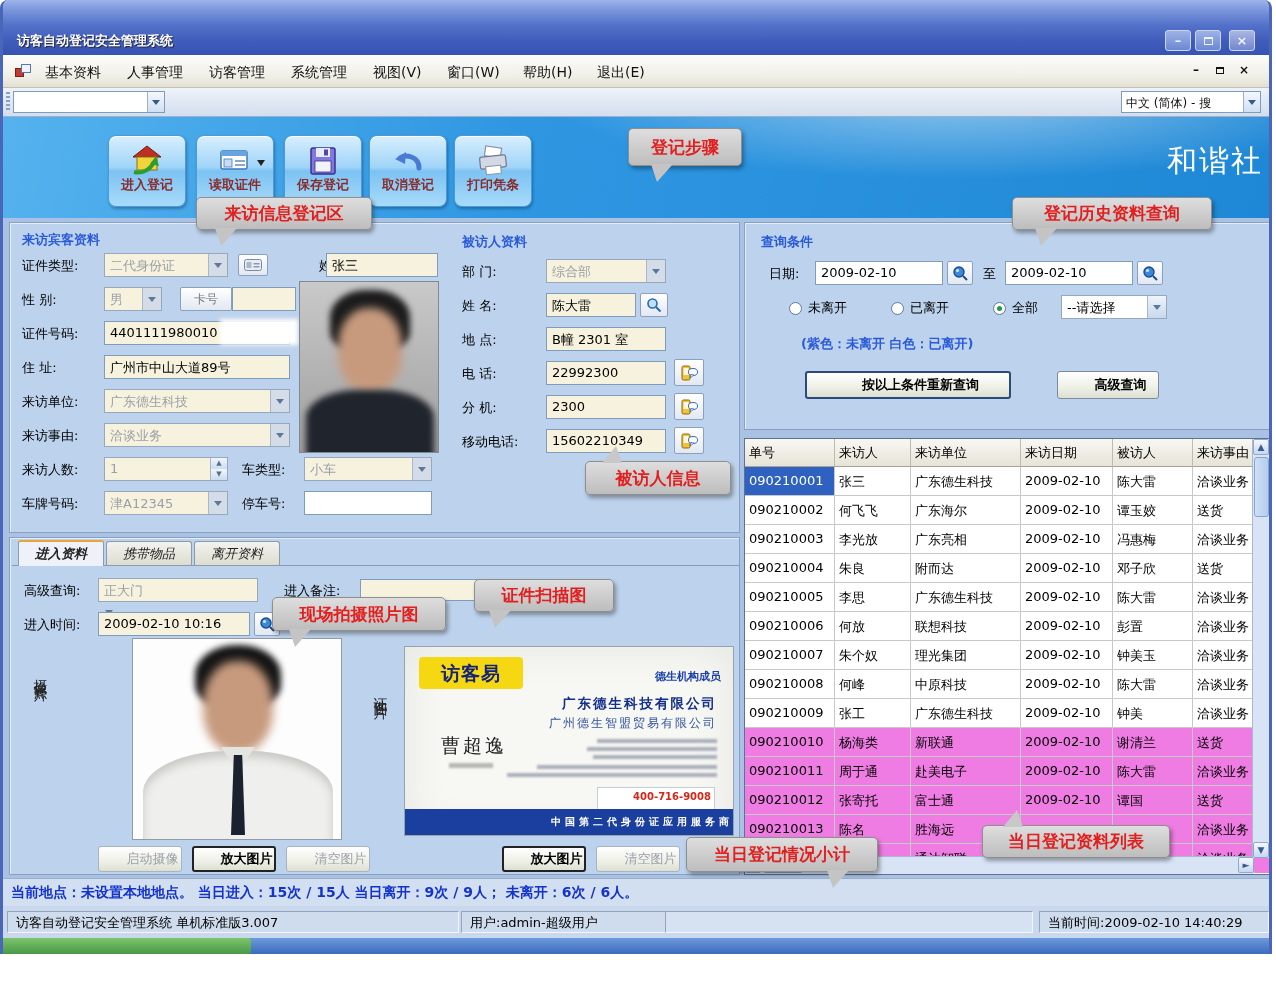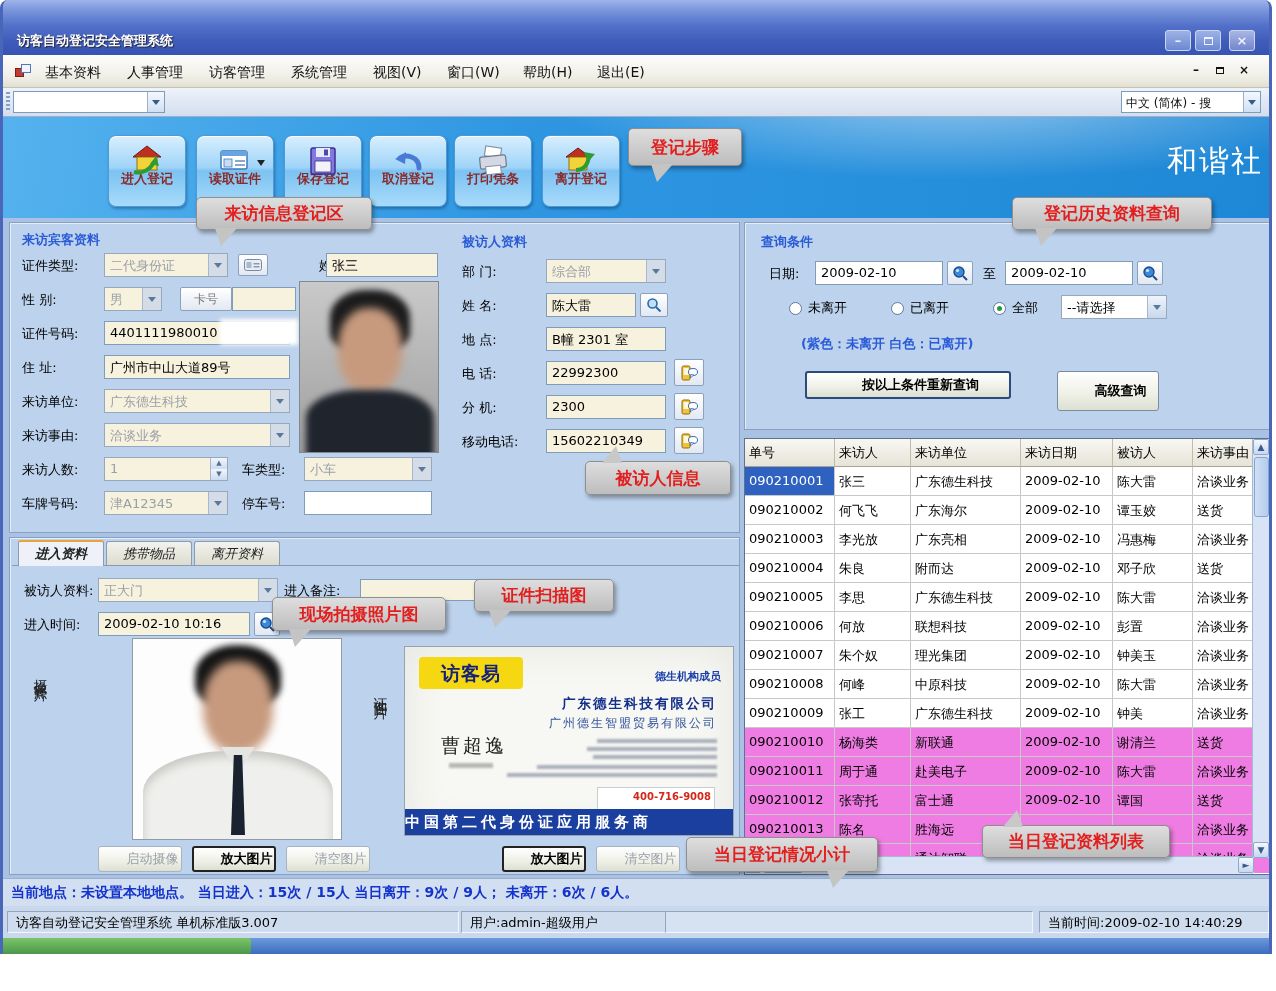--- a/index.html
+++ b/index.html
@@ -46,21 +46,21 @@
 
   
   .banner { position:absolute; left:0; top:117px; width:100%; height:101px;
     background:linear-gradient(100deg,#55b2ee 0%,#2f97e2 40%,#1f88d6 100%); overflow:hidden; }
   .banner::before { content:""; position:absolute; left:40%; top:-120px; width:900px; height:190px; border-radius:50%;
     background:radial-gradient(ellipse, rgba(255,255,255,.5), rgba(255,255,255,0) 65%); }
   .brand { position:absolute; right:6px; top:24px; color:#fff; font-size:30px; letter-spacing:2px; }
   .bbtn { position:absolute; top:18px; width:78px; height:72px; border-radius:8px;
     background:linear-gradient(#d8effe 0%,#9fd4f8 45%,#7cc2f2 50%,#a8dbfa 100%);
     border:1px solid #4d9ad4; box-shadow:inset 0 1px 0 #fff, 1px 2px 3px rgba(0,30,70,.35);
-    display:flex; flex-direction:column; align-items:center; justify-content:flex-end; padding-bottom:18px; }
+    display:flex; flex-direction:column; align-items:center; justify-content:flex-end; padding-bottom:12px; }
   .bbtn .lbl { font-size:13px; font-weight:bold; color:#8a2b2b; }
   .bbtn svg { position:absolute; top:8px; }
   .bb0{left:105px;} .bb1{left:193px;} .bb2{left:281px;} .bb3{left:366px;} .bb4{left:451px;} .bb5{left:539px;}
   .dd-mini { position:absolute; right:8px; top:24px; border-left:4px solid transparent; border-right:4px solid transparent; border-top:6px solid #222; }
 
   
   .main { position:absolute; left:0; top:218px; width:100%; height:660px; background:#a9c2e3; }
   .panel { position:absolute; background:#bdd2ec; border:1px solid #8aa0c0; box-shadow:inset 1px 1px 0 #e4eefb; }
   .p-left { left:6px; top:4px; width:731px; height:311px; }
   .p-query { left:741px; top:4px; width:527px; height:208px; }
@@ -137,22 +137,22 @@
   .card .logo { position:absolute; left:14px; top:10px; width:104px; height:32px; background:#f5d812; border-radius:4px;
     color:#15227a; font-weight:bold; font-size:19px; text-align:center; line-height:32px; letter-spacing:1px; }
   .card .member { position:absolute; right:12px; top:22px; color:#1a3faa; font-size:11px; font-weight:bold; }
   .card .co1 { position:absolute; right:16px; top:48px; color:#14308c; font-size:13.5px; font-weight:bold; letter-spacing:2px; }
   .card .co2 { position:absolute; right:16px; top:68px; color:#33549e; font-size:12px; letter-spacing:2px; }
   .card .person { position:absolute; left:36px; top:86px; color:#222; font-size:19px; font-family:"DejaVu Serif",serif; letter-spacing:3px; }
   .card .person-sub { position:absolute; left:44px; top:116px; width:44px; height:5px; background:#b8b8b4; filter:blur(1px); }
   .card .tline { position:absolute; right:16px; height:4px; background:#aab0bc; filter:blur(1px); }
   .card .hotbox { position:absolute; right:18px; top:140px; width:118px; height:24px; background:#fff; border:1px solid #c8ccd4; }
   .card .hot { position:absolute; right:22px; top:144px; color:#d42718; font-size:10px; font-weight:bold; }
-  .card .footer { position:absolute; left:0; bottom:0; width:100%; height:26px; background:#1b3f9e; color:#fff; font-size:15px;
-    font-weight:bold; text-align:left; line-height:26px; letter-spacing:4px; }
+  .card .footer { position:absolute; left:0; bottom:0; width:100%; height:26px; background:#1b3f9e; color:#fff; font-size:10px;
+    font-weight:bold; text-align:right; line-height:26px; letter-spacing:4px; }
   .card .corner { position:absolute; right:-14px; bottom:0px; width:60px; height:26px; background:#f0c419; transform:skewX(-35deg); }
 
   
   .summaryline { position:absolute; left:0; top:878px; width:100%; height:28px; background:#d2dff1; border-top:1px solid #9cb0cc;
     color:#1433cc; font-weight:bold; font-size:14px; padding:5px 13px 0 8px; }
   .statusbar { position:absolute; left:0; top:906px; width:100%; height:32px; background:#c9d8ec; }
   .seg { position:absolute; top:5px; height:22px; border:1px solid; border-color:#93a4bc #f2f7ff #f2f7ff #93a4bc; background:#cfdcEE;
     font-size:13px; color:#000; padding:2px 8px; white-space:nowrap; overflow:hidden; }
   .bottomedge { position:absolute; left:0; top:938px; width:100%; height:16px; background:linear-gradient(#6d9ad8,#3a6cc0); }
   .bottomedge .green { position:absolute; left:0; top:0; width:248px; height:100%; background:linear-gradient(#7cc46a,#4a9848); border-radius:0 3px 3px 0; }
@@ -245,29 +245,20 @@
         <span class="lbl">取消登记</span>
       </div>
       <div class="bbtn bb4">
         <svg width="34" height="34" viewBox="0 0 34 34">
           <rect x="9" y="3" width="16" height="10" fill="#fff" stroke="#8890a0" stroke-width="1.2" transform="rotate(8 17 8)"></rect>
           <rect x="4" y="12" width="26" height="12" rx="2" fill="#d4d8e4" stroke="#707890" stroke-width="1.2" transform="rotate(-6 17 18)"></rect>
           <rect x="10" y="22" width="15" height="8" fill="#fff" stroke="#8890a0" stroke-width="1" transform="rotate(-6 17 26)"></rect>
         </svg>
         <span class="lbl">打印凭条</span>
       </div>
-      <div class="bbtn bb5">
-        <svg width="34" height="34" viewBox="0 0 34 34">
-          <polygon points="14,4 26,13 2,13" fill="#c03020" stroke="#701810" stroke-width="1"></polygon>
-          <rect x="5" y="13" width="18" height="13" fill="#f2d43a" stroke="#907010" stroke-width="1"></rect>
-          <path d="M12 26 C20 26 24 20 25 12" stroke="#2f9c30" stroke-width="4" fill="none"></path>
-          <polygon points="20,8 31,10 24,18" fill="#2f9c30"></polygon>
-        </svg>
-        <span class="lbl">离开登记</span>
-      </div>
       <span class="brand">和谐社</span>
     </div>
 
     <div class="main">
 
       <div class="panel p-left">
         <span class="sect-title" style="left:12px; top:8px;">来访宾客资料</span>
 
         <span class="flabel" style="left:12px; top:34px;">证件类型:</span>
         <div class="fcombo dis" style="left:94px; top:30px; width:124px;">
@@ -428,21 +419,21 @@
           <span>全部</span>
         </div>
         <div class="fcombo" style="left:316px; top:72px; width:106px; background:#fff;">
           <span class="val">--请选择</span>
           <span class="arr"></span>
         </div>
 
         <span class="legend" style="left:56px; top:112px;">(紫色：未离开      白色：已离开)</span>
 
         <div class="btn navy" style="left:60px; top:148px; width:206px; height:28px;">按以上条件重新查询</div>
-        <div class="btn" style="left:312px; top:148px; width:102px; height:40px;">高级查询</div>
+        <div class="btn" style="left:312px; top:148px; width:102px; height:28px;">高级查询</div>
       </div>
 
       <div class="tablewrap">
         <div class="thead">
             <div class="th c0">单号</div>
             <div class="th c1">来访人</div>
             <div class="th c2">来访单位</div>
             <div class="th c3">来访日期</div>
             <div class="th c4">被访人</div>
             <div class="th c5">来访事由</div>
@@ -572,22 +563,22 @@
           <span class="sb-btn" style="right:0; top:0;">►</span>
         </div>
       </div>
 
       <div class="panel p-entry">
         <div class="tab active" style="left:8px;">进入资料</div>
         <div class="tab" style="left:96px;">携带物品</div>
         <div class="tab" style="left:184px;">离开资料</div>
         <div class="tabline"></div>
 
-        <span class="flabel" style="left:14px; top:44px;">被访人资料:</span>
-        <div class="fcombo dis" style="left:88px; top:40px; width:180px;">
+        <span class="flabel" style="left:14px; top:44px;">高级查询:</span>
+        <div class="fcombo dis" style="left:88px; top:40px; width:160px;flex-direction:column;">
           <span class="val">正大门</span>
           <span class="arr"></span>
         </div>
         <span class="flabel" style="left:274px; top:44px;">进入备注:</span>
         <div class="input" style="left:350px; top:41px; width:215px; height:22px;"></div>
 
         <span class="flabel" style="left:14px; top:78px;">进入时间:</span>
         <div class="input" style="left:88px; top:74px; width:152px;">2009-02-10 10:16</div>
         <div class="mini-btn" style="left:244px; top:74px; width:26px; height:24px;">
           <svg width="16" height="16" viewBox="0 0 16 16">

